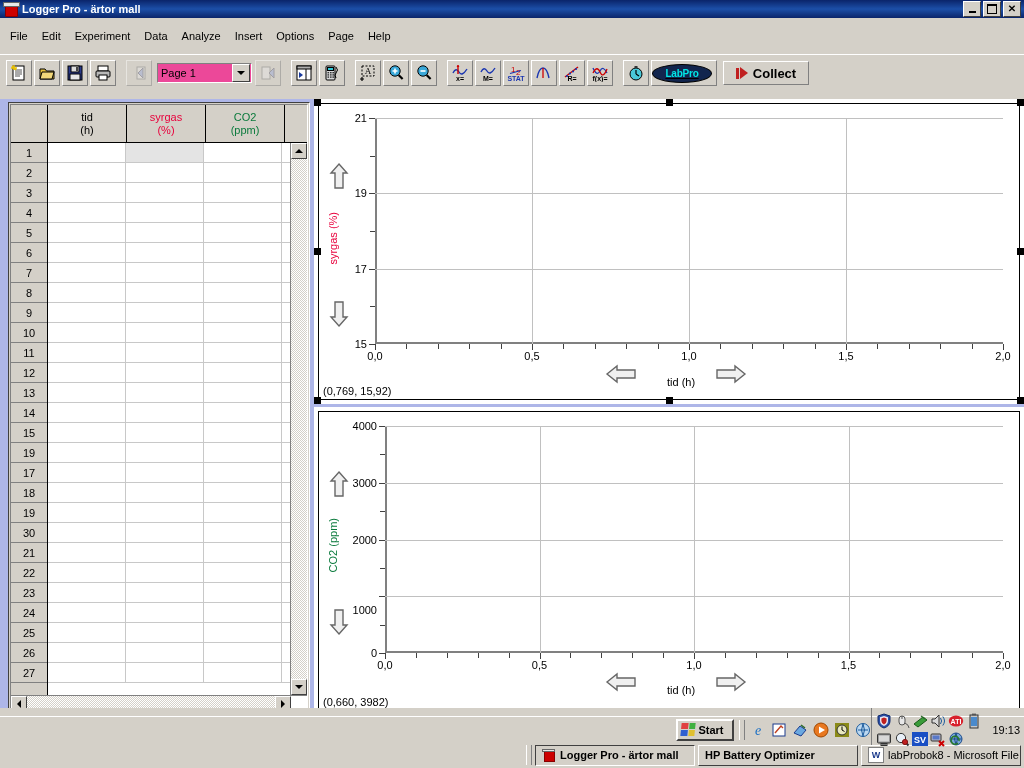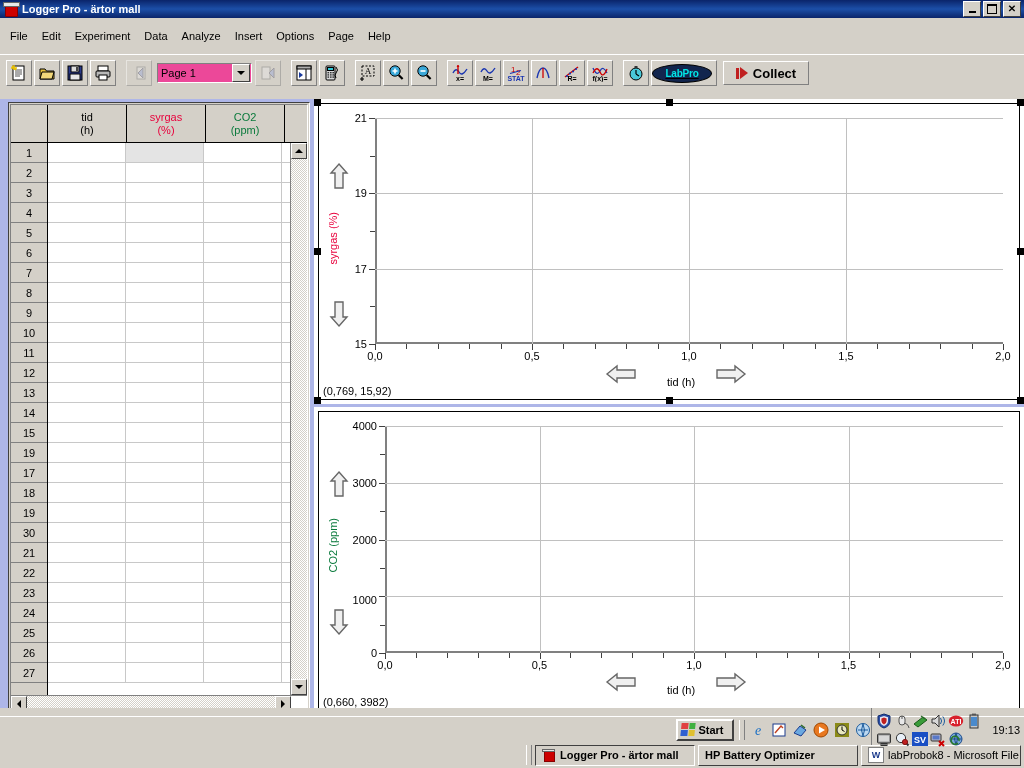--- a/index.html
+++ b/index.html
@@ -774,21 +774,21 @@
     <div class="graphpane" style="left:314px;top:308px;width:710px;height:308px;">
       <div class="frame">
         <div class="plot" id="plot2" style="left:66px;top:14px;right:16px;bottom:57px;">
           <div class="axis-v"></div>
           <div class="axis-h"></div>
         <div class="tick-major-y" style="top: 227px;"></div>
             <div class="ylab" style="top: 227px;">0</div>
             <div class="tick-minor-y" style="top: 198.625px;"></div>
             <div class="gl-h" style="top: 170.25px;"></div>
             <div class="tick-major-y" style="top: 170.25px;"></div>
-            <div class="ylab" style="top: 174px;">1000</div>
+            <div class="ylab" style="top: 184px;">1000</div>
             <div class="tick-minor-y" style="top: 141.875px;"></div>
             <div class="gl-h" style="top: 113.5px;"></div>
             <div class="tick-major-y" style="top: 113.5px;"></div>
             <div class="ylab" style="top: 113.5px;">2000</div>
             <div class="tick-minor-y" style="top: 85.125px;"></div>
             <div class="gl-h" style="top: 56.75px;"></div>
             <div class="tick-major-y" style="top: 56.75px;"></div>
             <div class="ylab" style="top: 56.75px;">3000</div>
             <div class="tick-minor-y" style="top: 28.375px;"></div>
             <div class="gl-h" style="top: 0px;"></div>

